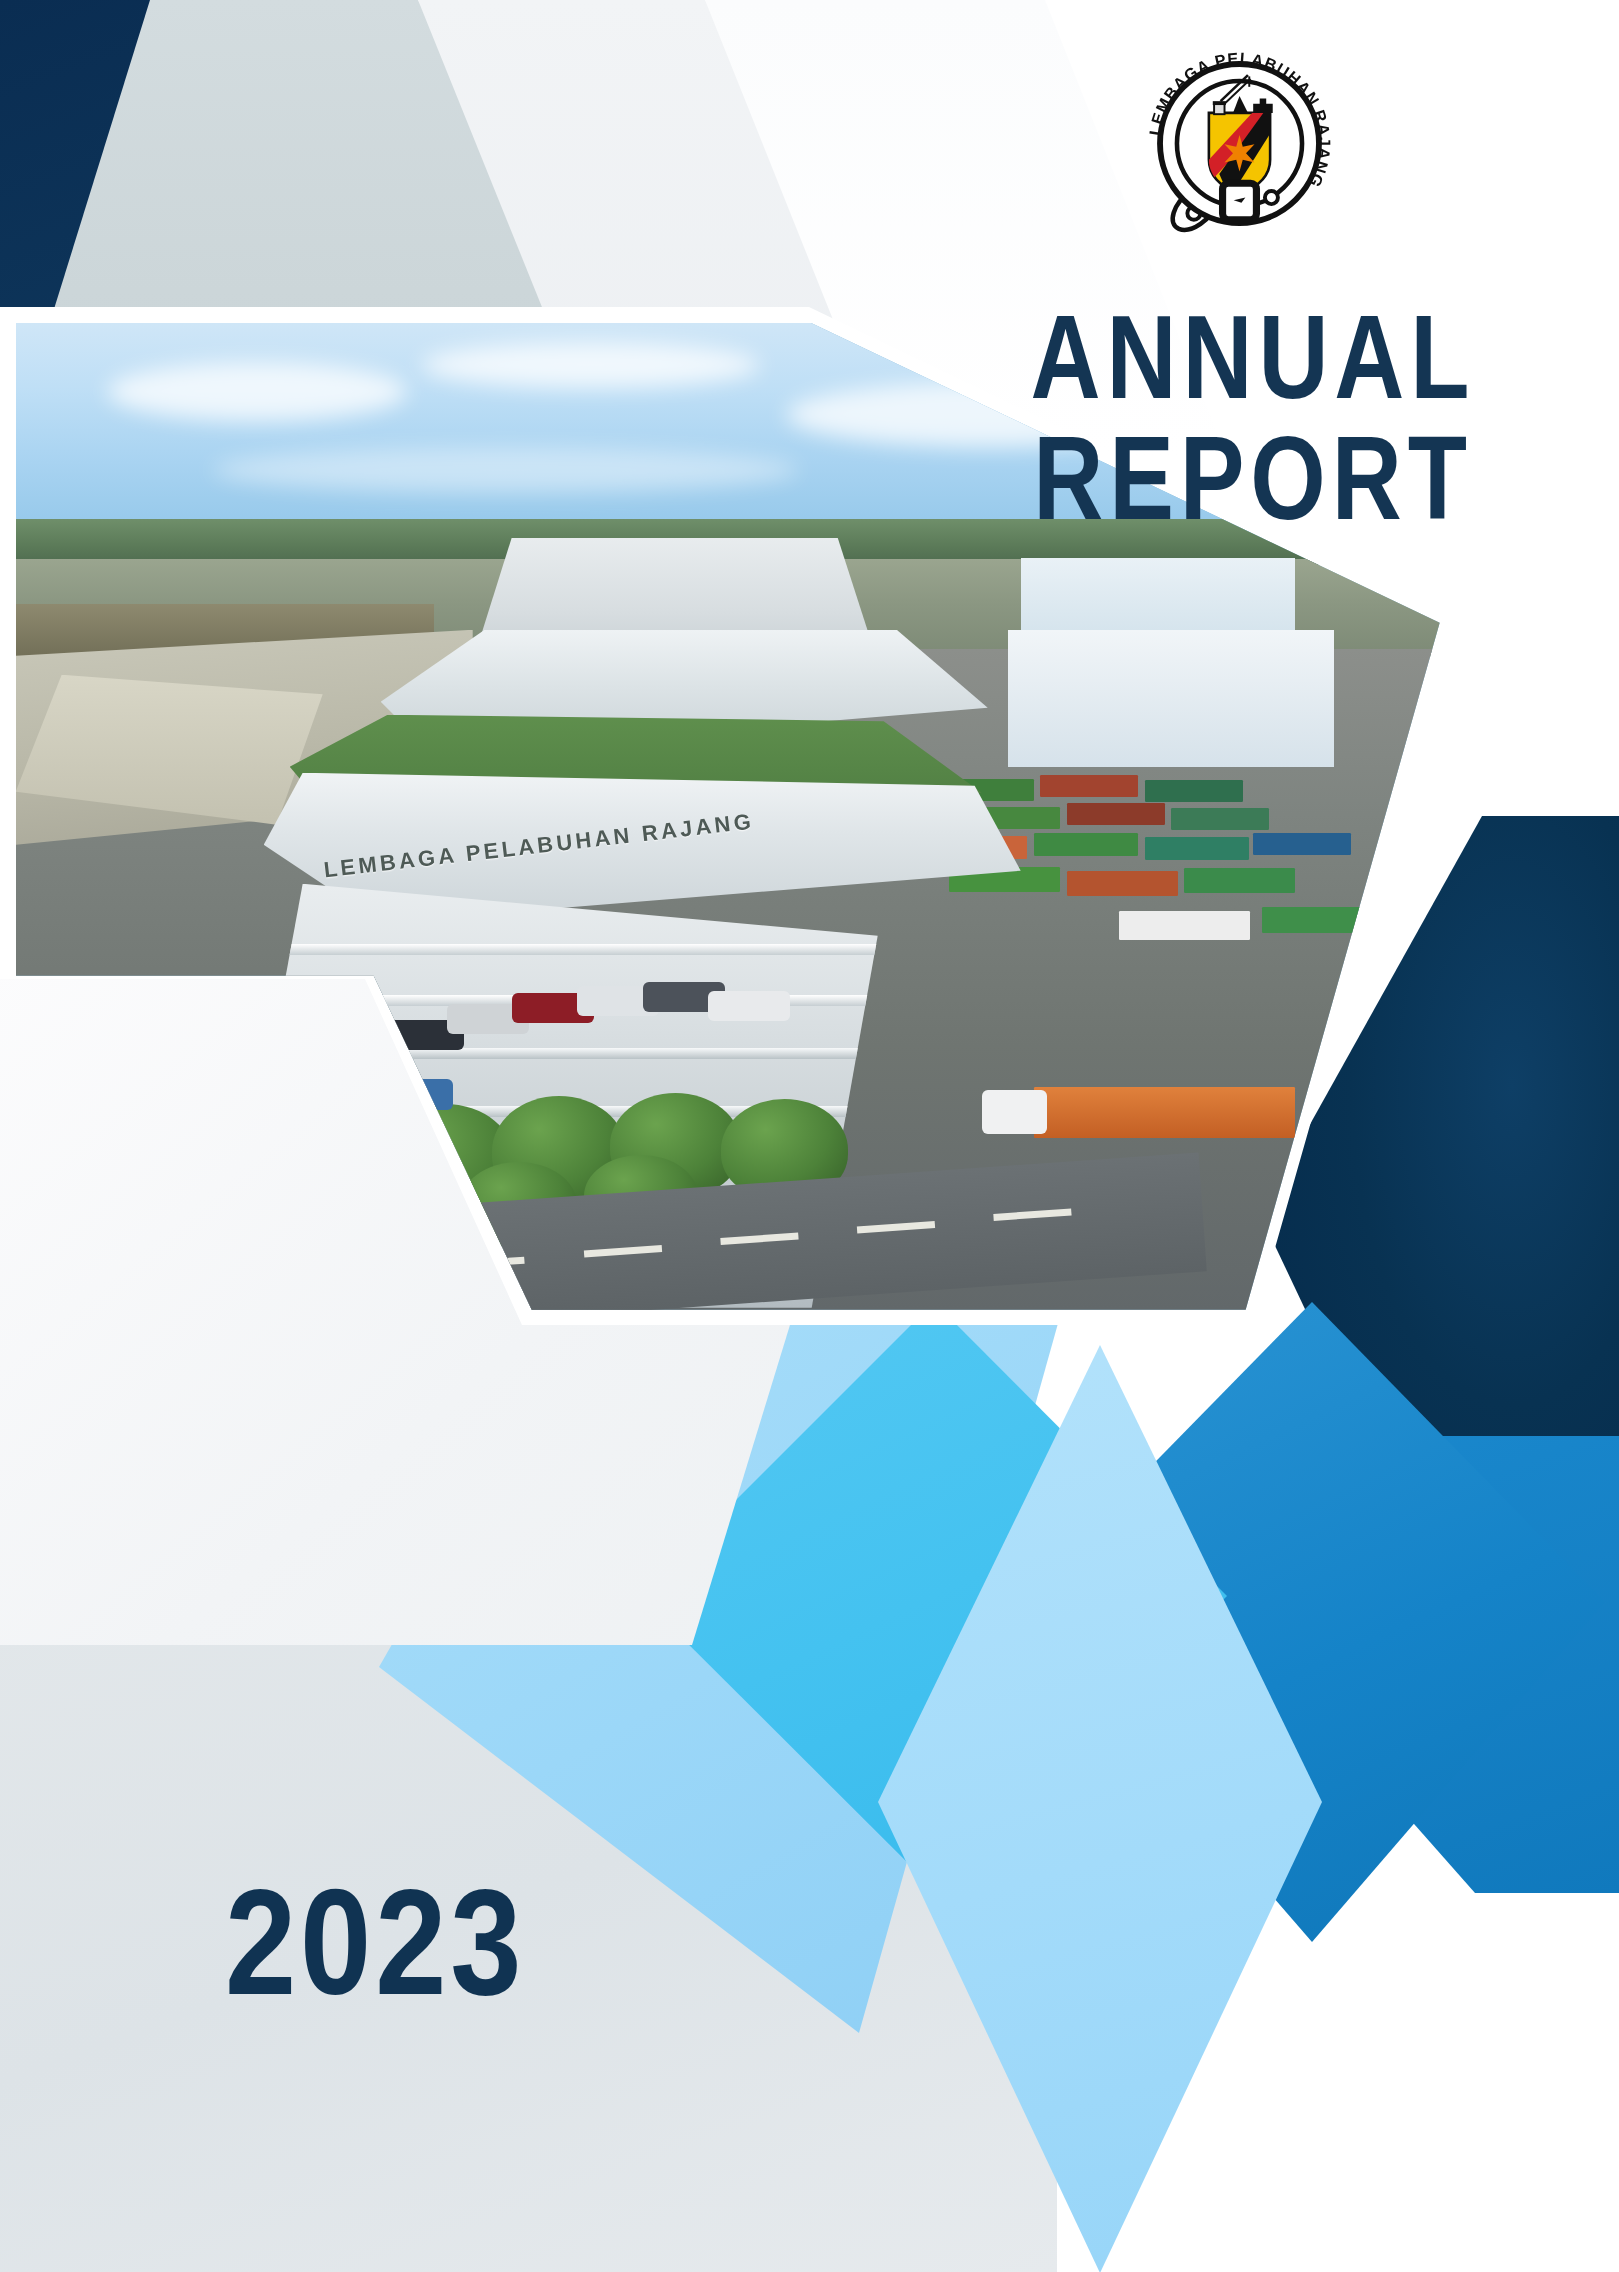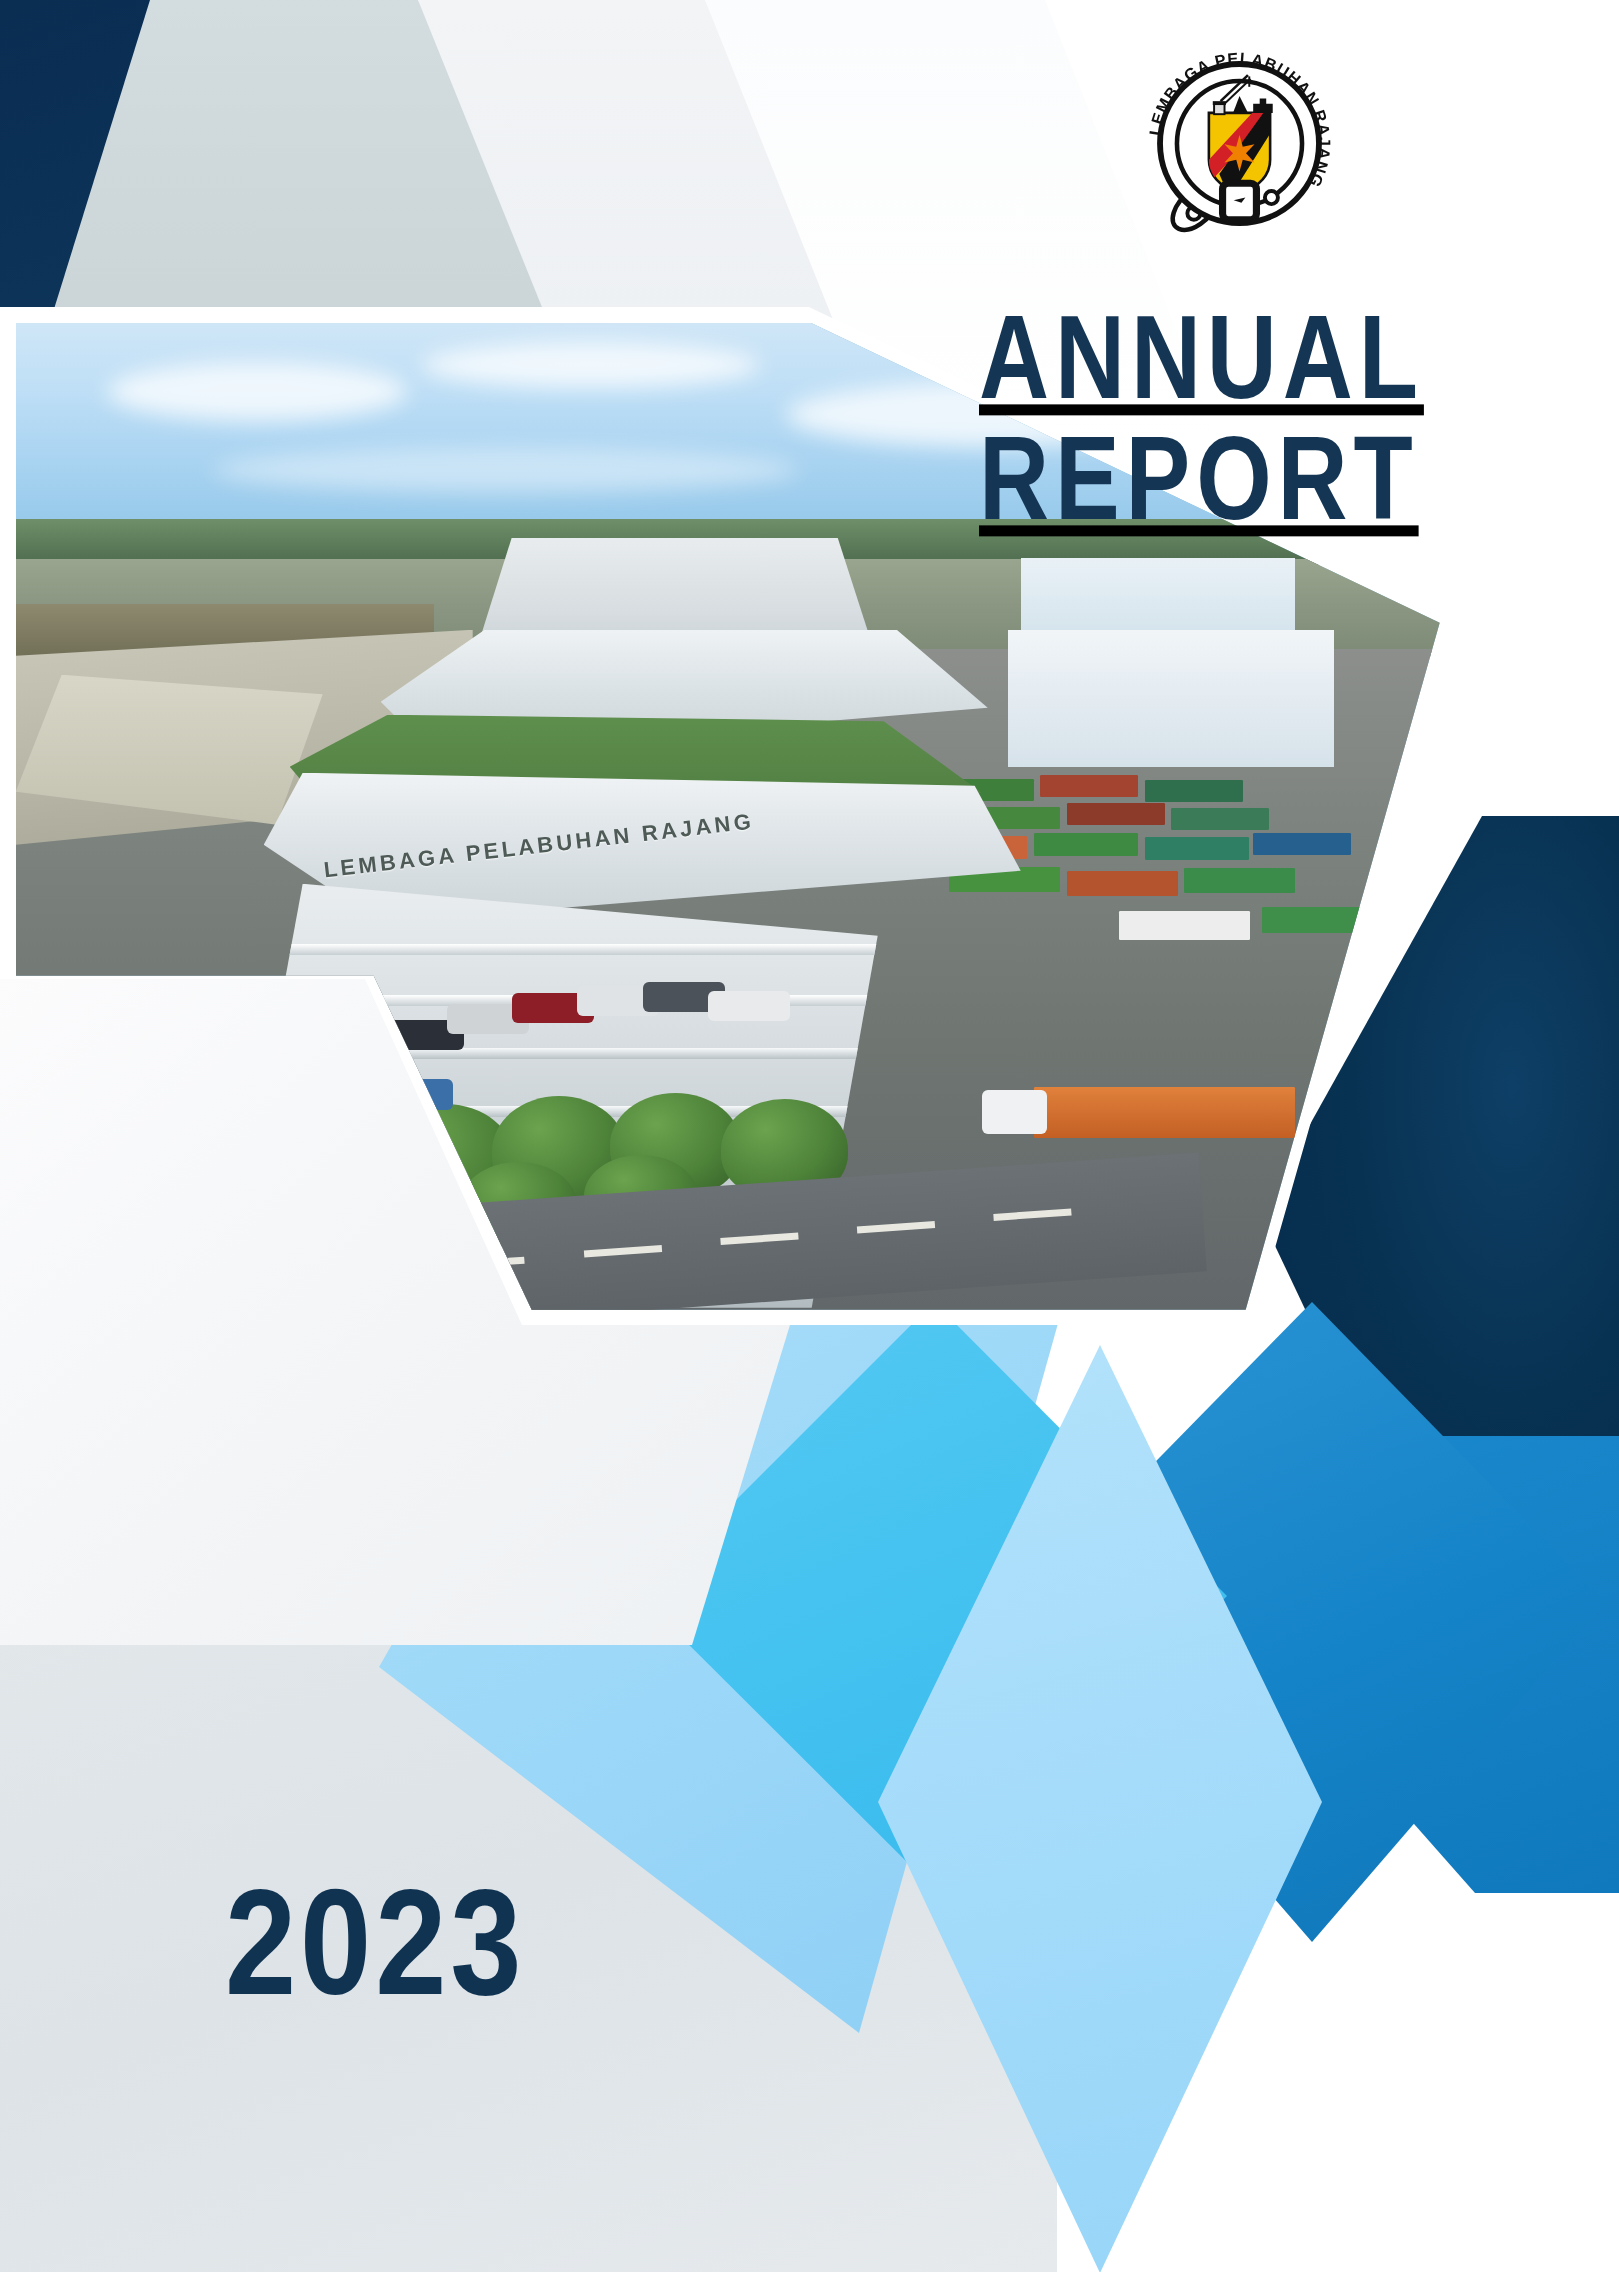--- a/index.html
+++ b/index.html
@@ -167,21 +167,21 @@
     transform:rotate(-4deg);}
   .dash{position:absolute;height:7.2px;background:#e8e8e0;}
   
   .car{position:absolute;border-radius:5.9px;}
 
   
   .logo-wrap{position:absolute;left:1132px;top:36px;width:215px;height:215px;}
   .logo-svg{width:100%;height:100%;display:block;}
 
   
-  .title-block{position:absolute;left:979px;top:320px;width:548px;text-align:left;text-decoration:underline;}
+  .title-block{position:absolute;left:979px;top:320px;width:548px;text-align:center;}
   .title-line{
     color:#143553;
     font-family:"Liberation Sans",sans-serif;
     font-weight:bold;
     font-size:97px;
     line-height:1.02;
     letter-spacing:5.9px;
     margin:0 0 22px 0;
     transform:scaleY(1.22);
     transform-origin:right bottom;

